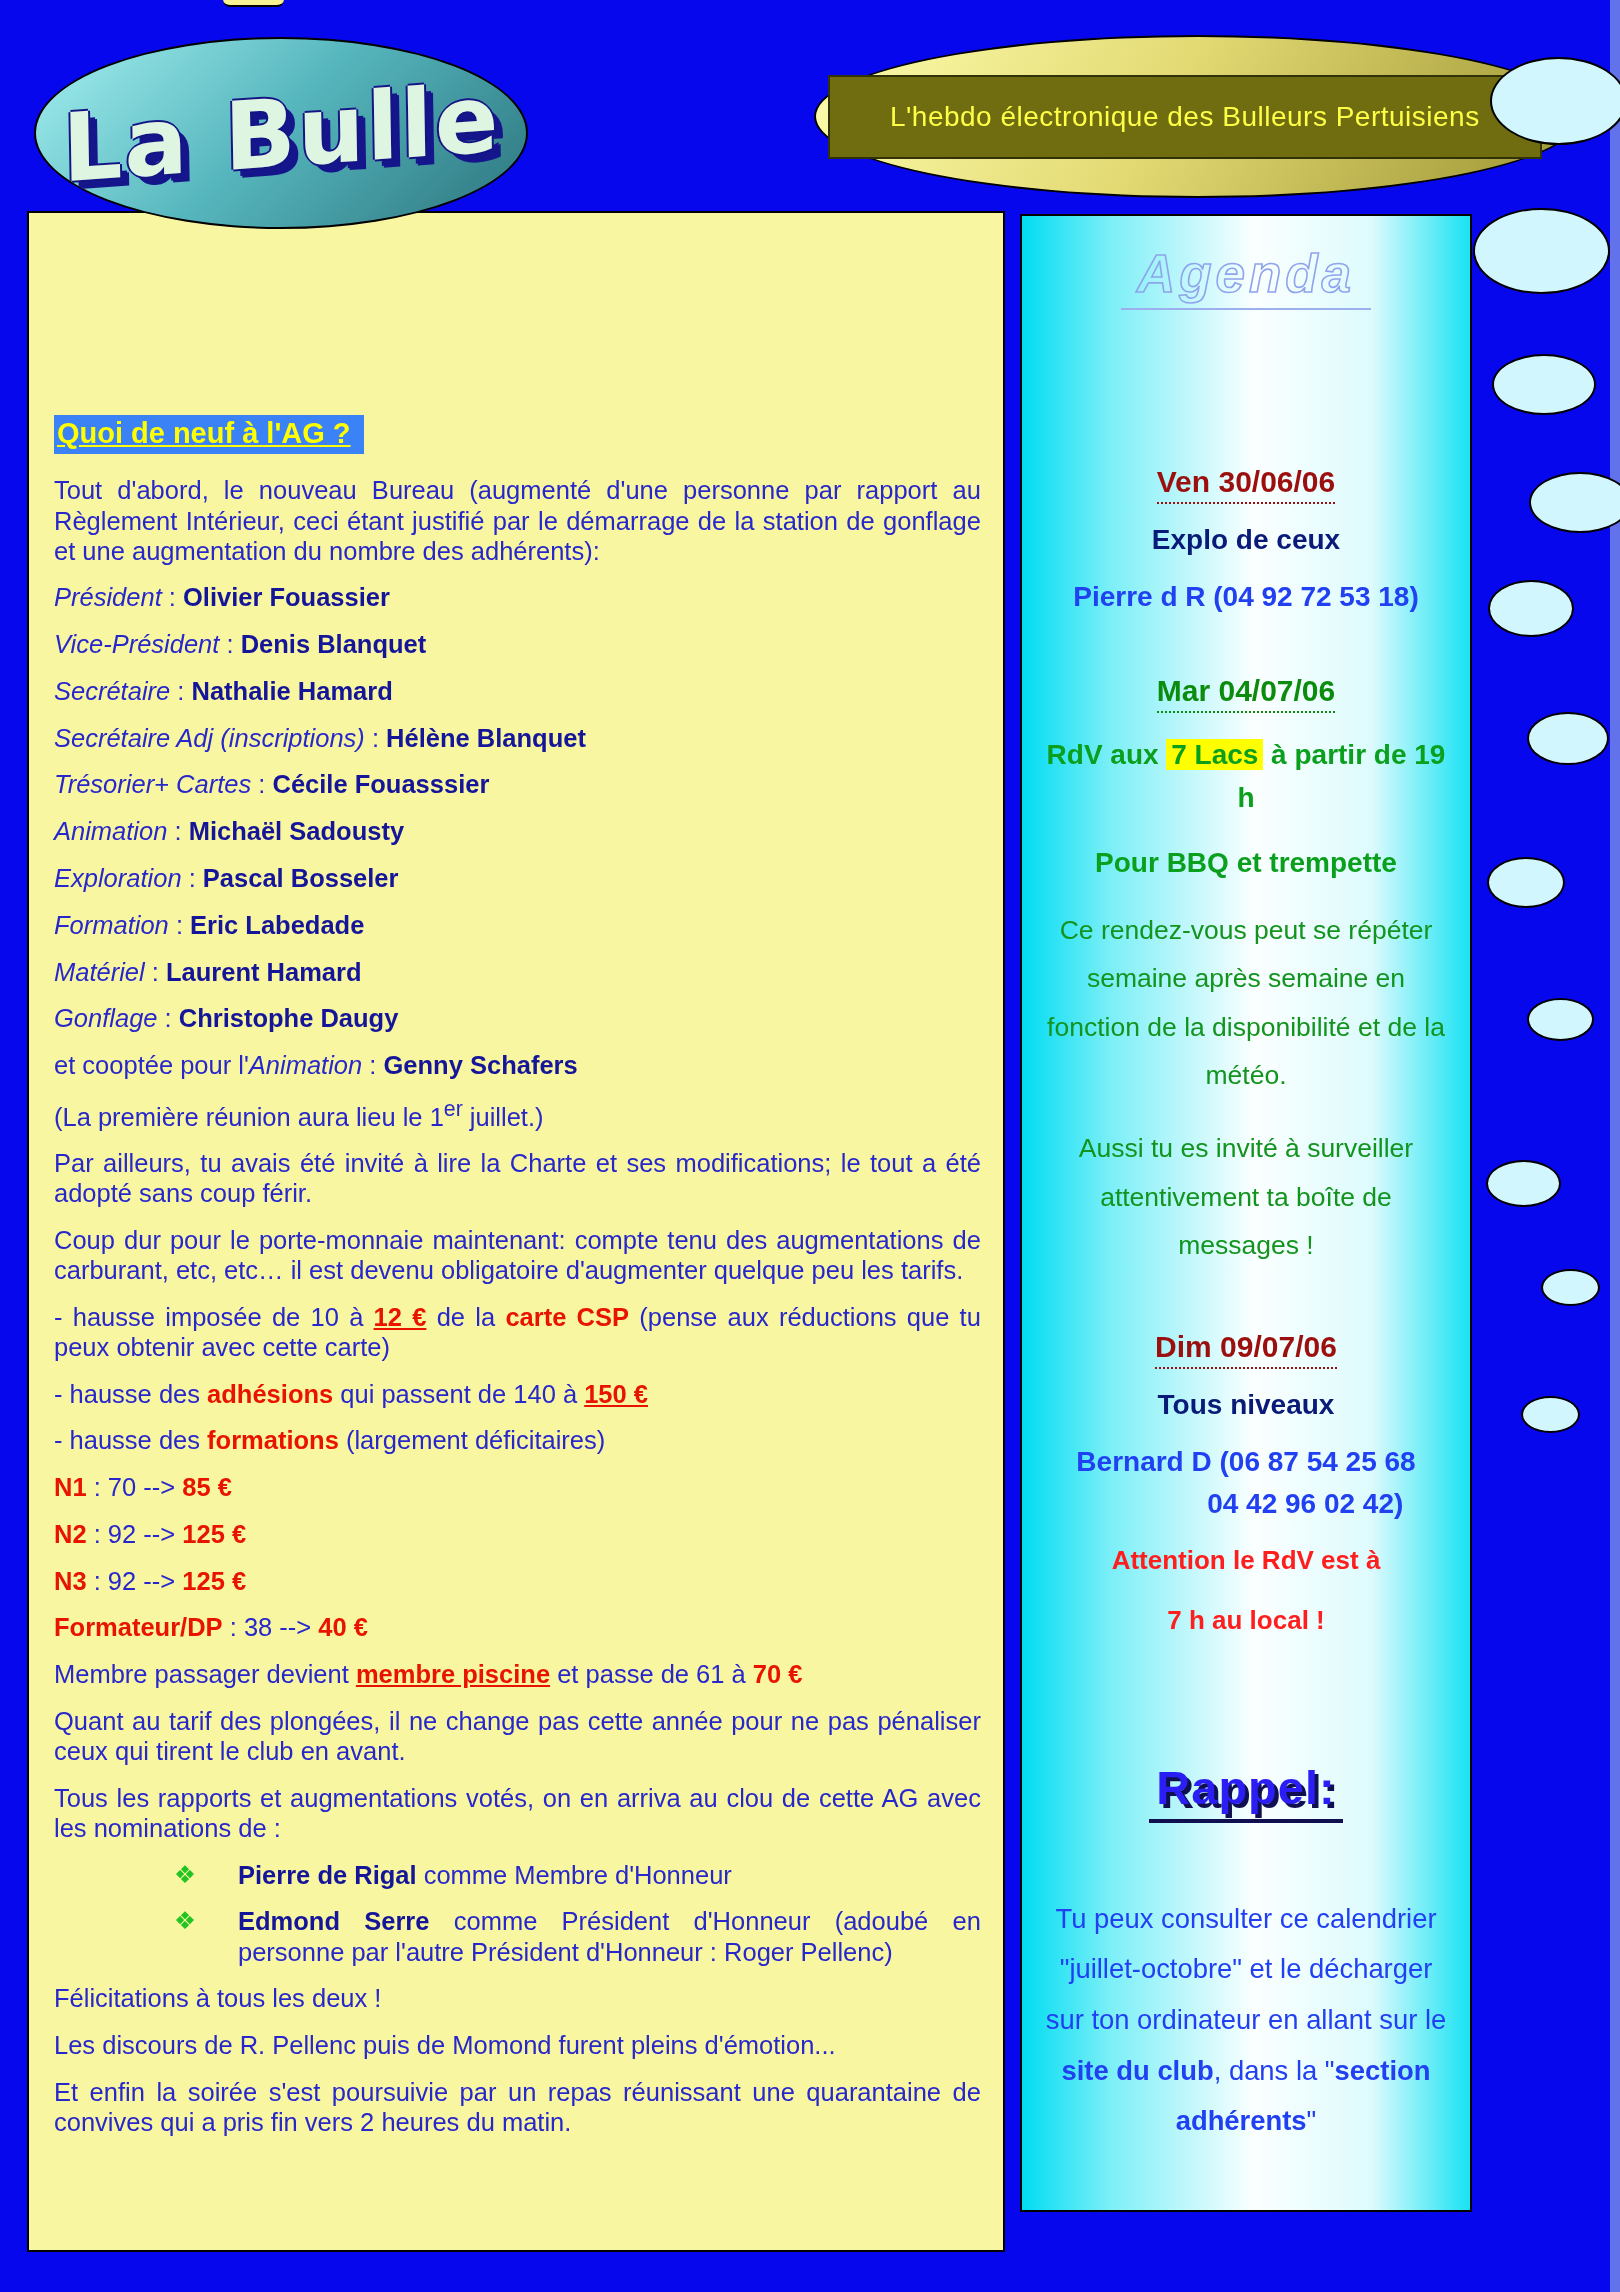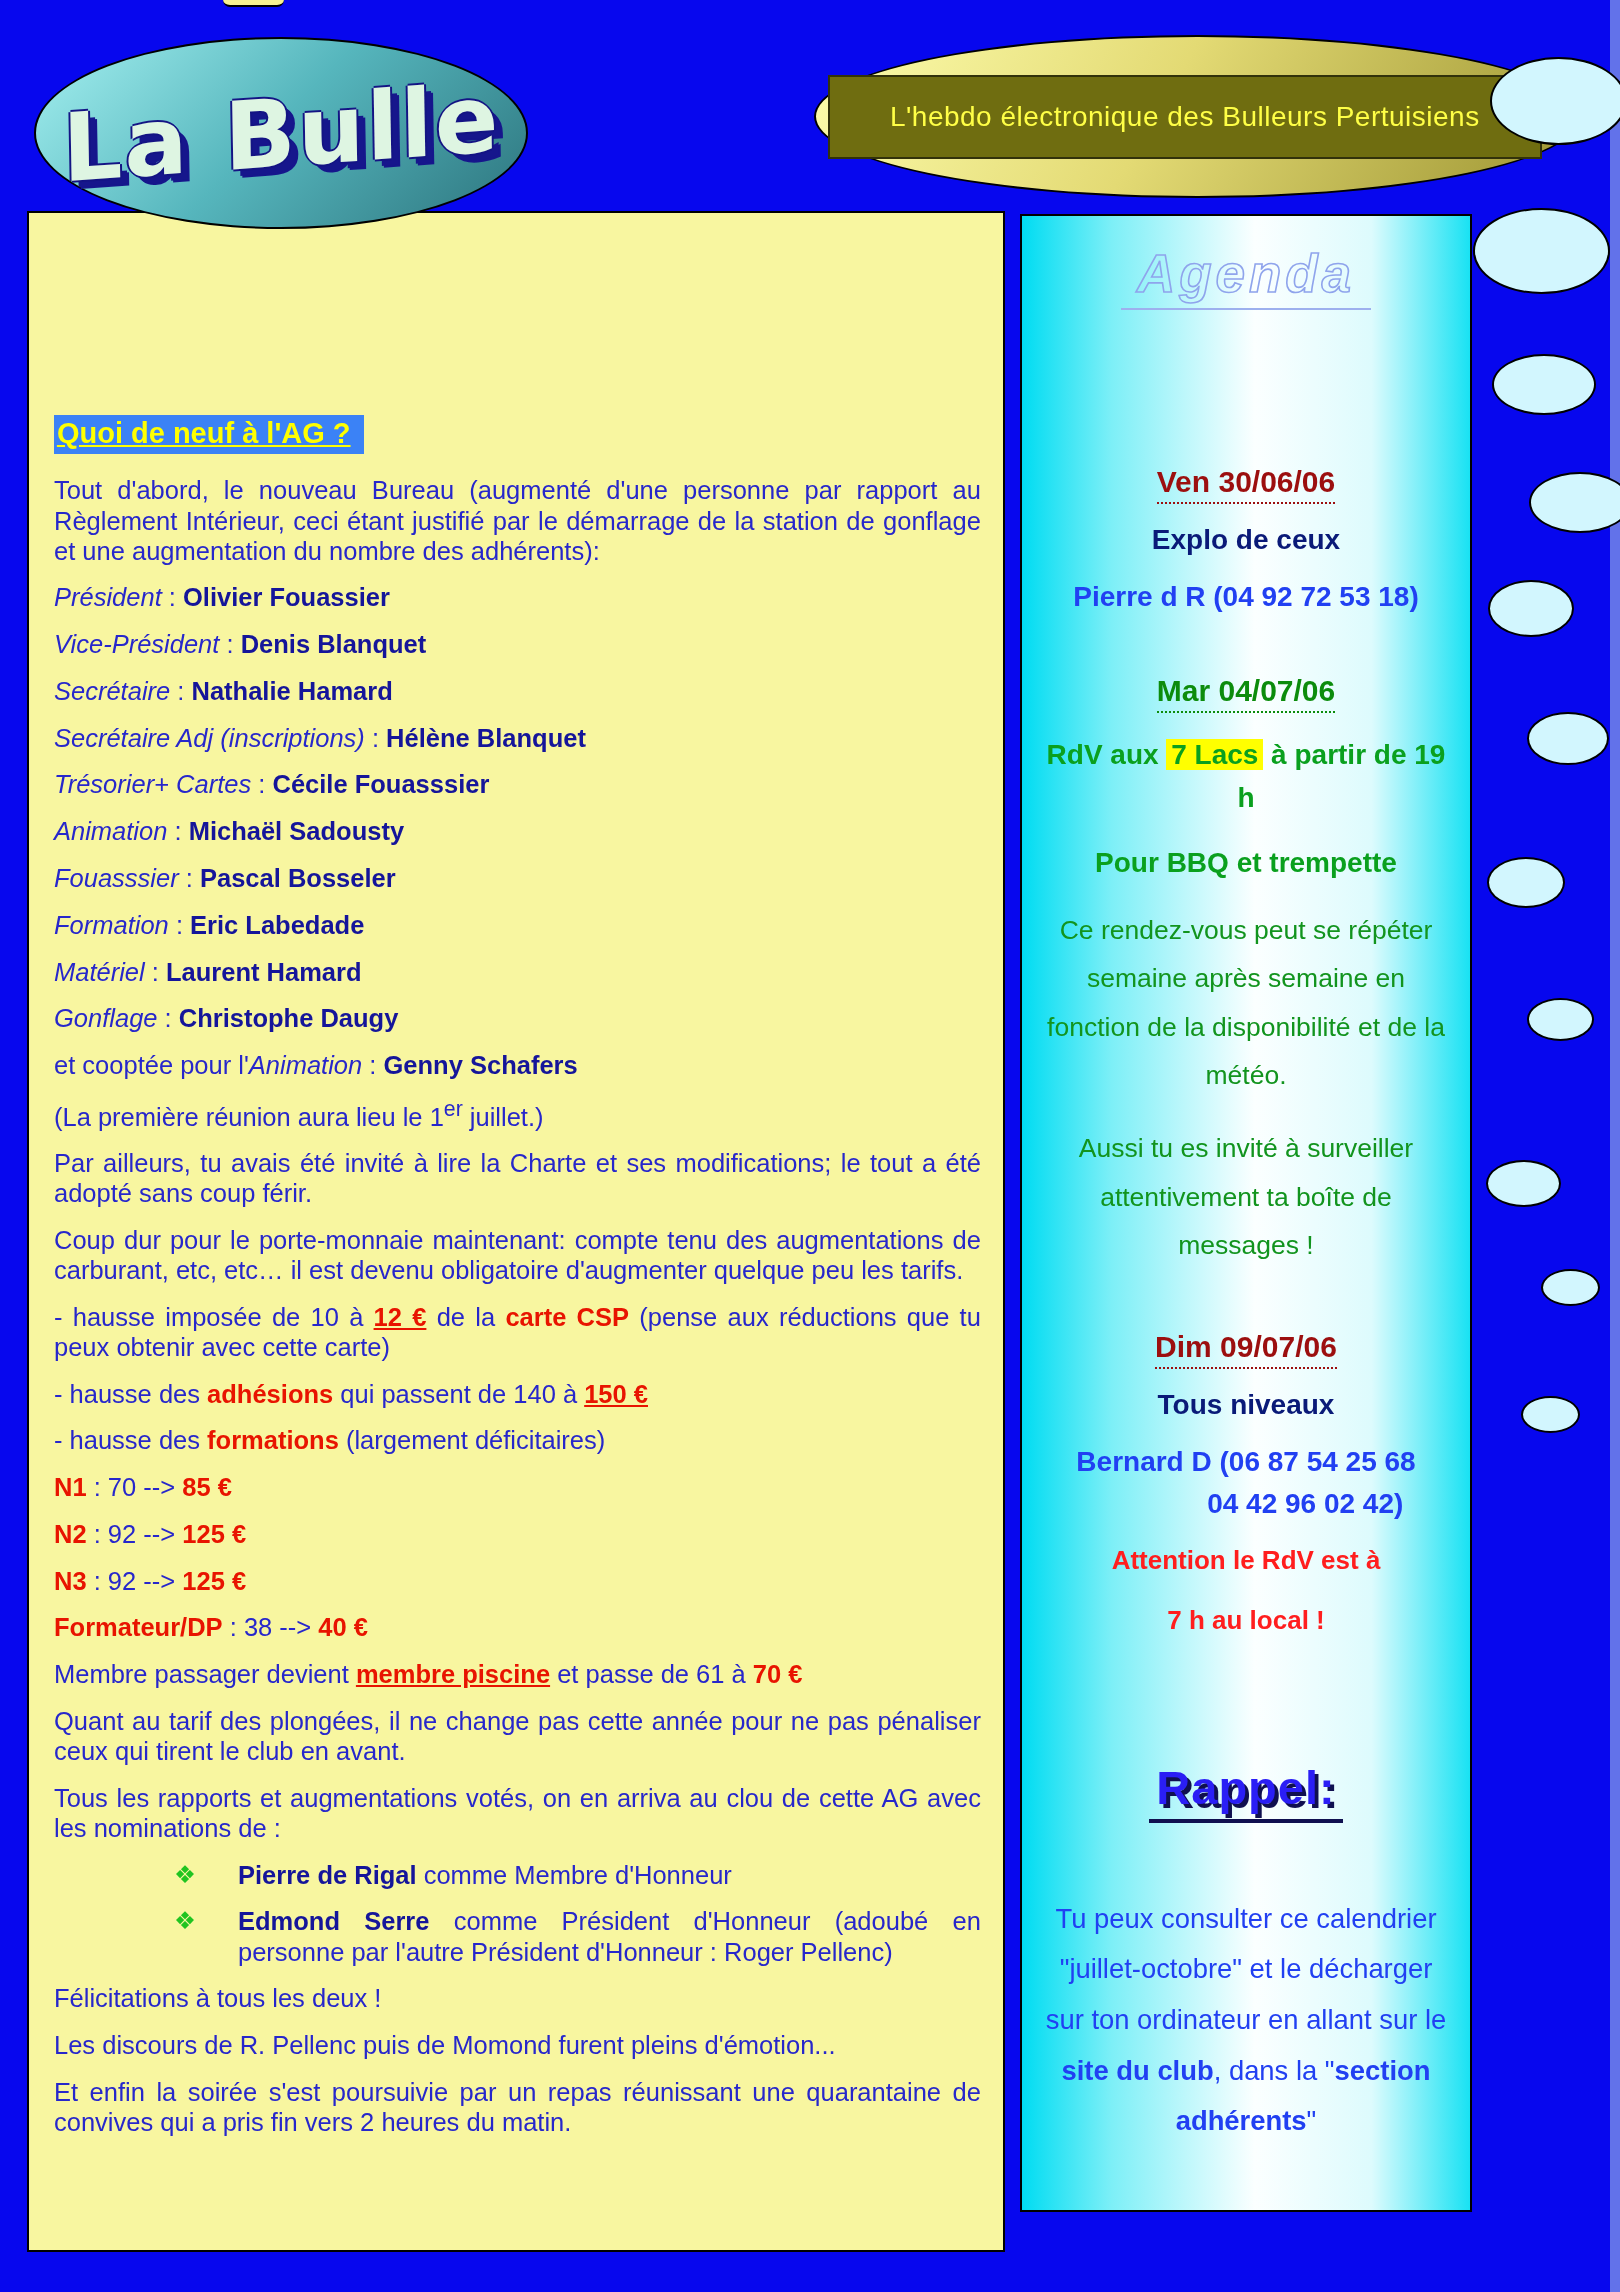--- a/index.html
+++ b/index.html
@@ -83,21 +83,21 @@
     </div>
 
     <p class="just">Tout d'abord, le nouveau Bureau (augmenté d'une personne par rapport au Règlement Intérieur, ceci étant justifié par le démarrage de la station de gonflage et une augmentation du nombre des adhérents):</p>
 
     <p class="officer"><span class="role">Président</span><span> : </span><span class="bold-navy">Olivier Fouassier</span></p>
     <p class="officer"><span class="role">Vice-Président</span><span> : </span><span class="bold-navy">Denis Blanquet</span></p>
     <p class="officer"><span class="role">Secrétaire</span><span> : </span><span class="bold-navy">Nathalie Hamard</span></p>
     <p class="officer"><span class="role">Secrétaire Adj (inscriptions)</span><span> : </span><span class="bold-navy">Hélène Blanquet</span></p>
     <p class="officer"><span class="role">Trésorier+ Cartes</span><span> : </span><span class="bold-navy">Cécile Fouasssier</span></p>
     <p class="officer"><span class="role">Animation</span><span> : </span><span class="bold-navy">Michaël Sadousty</span></p>
-    <p class="officer"><span class="role">Fouasssier</span><span> : </span><span class="bold-navy">Pascal Bosseler</span></p>
+    <p class="officer"><span class="role">Exploration</span><span> : </span><span class="bold-navy">Pascal Bosseler</span></p>
     <p class="officer"><span class="role">Formation</span><span> : </span><span class="bold-navy">Eric Labedade</span></p>
     <p class="officer"><span class="role">Matériel</span><span> : </span><span class="bold-navy">Laurent Hamard</span></p>
     <p class="officer"><span class="role">Gonflage</span><span> : </span><span class="bold-navy">Christophe Daugy</span></p>
 
     <p class="officer"><span>et cooptée pour l'</span><span class="role">Animation</span><span> : </span><span class="bold-navy">Genny Schafers</span></p>
 
     <p><span>(La première réunion aura lieu le 1</span><sup>er</sup><span> juillet.)</span></p>
 
     <p class="just">Par ailleurs, tu avais été invité à lire la Charte et ses modifications; le tout a été adopté sans coup férir.</p>
 

